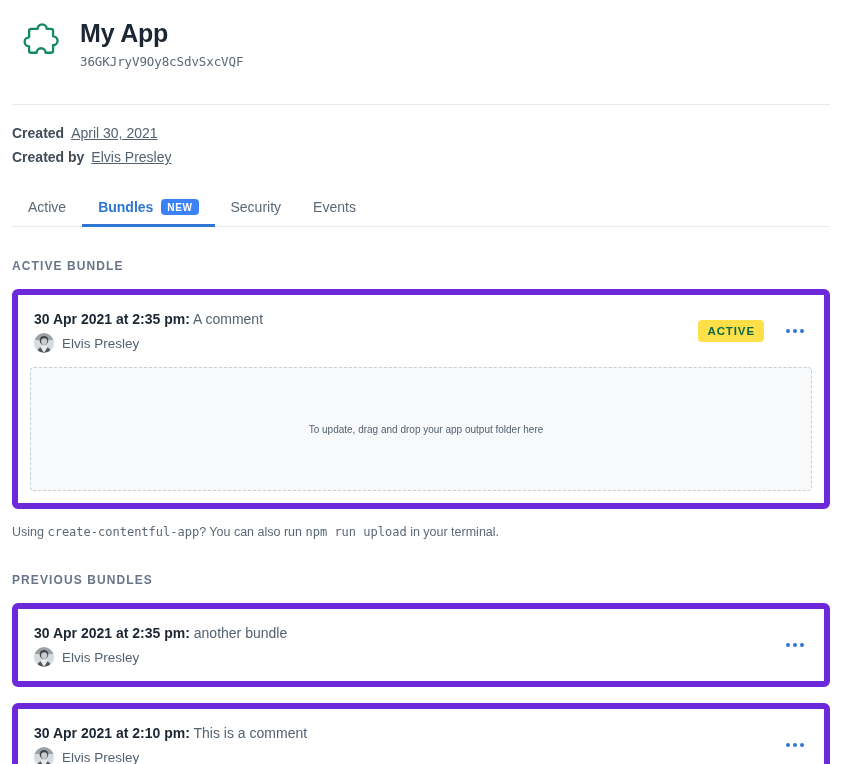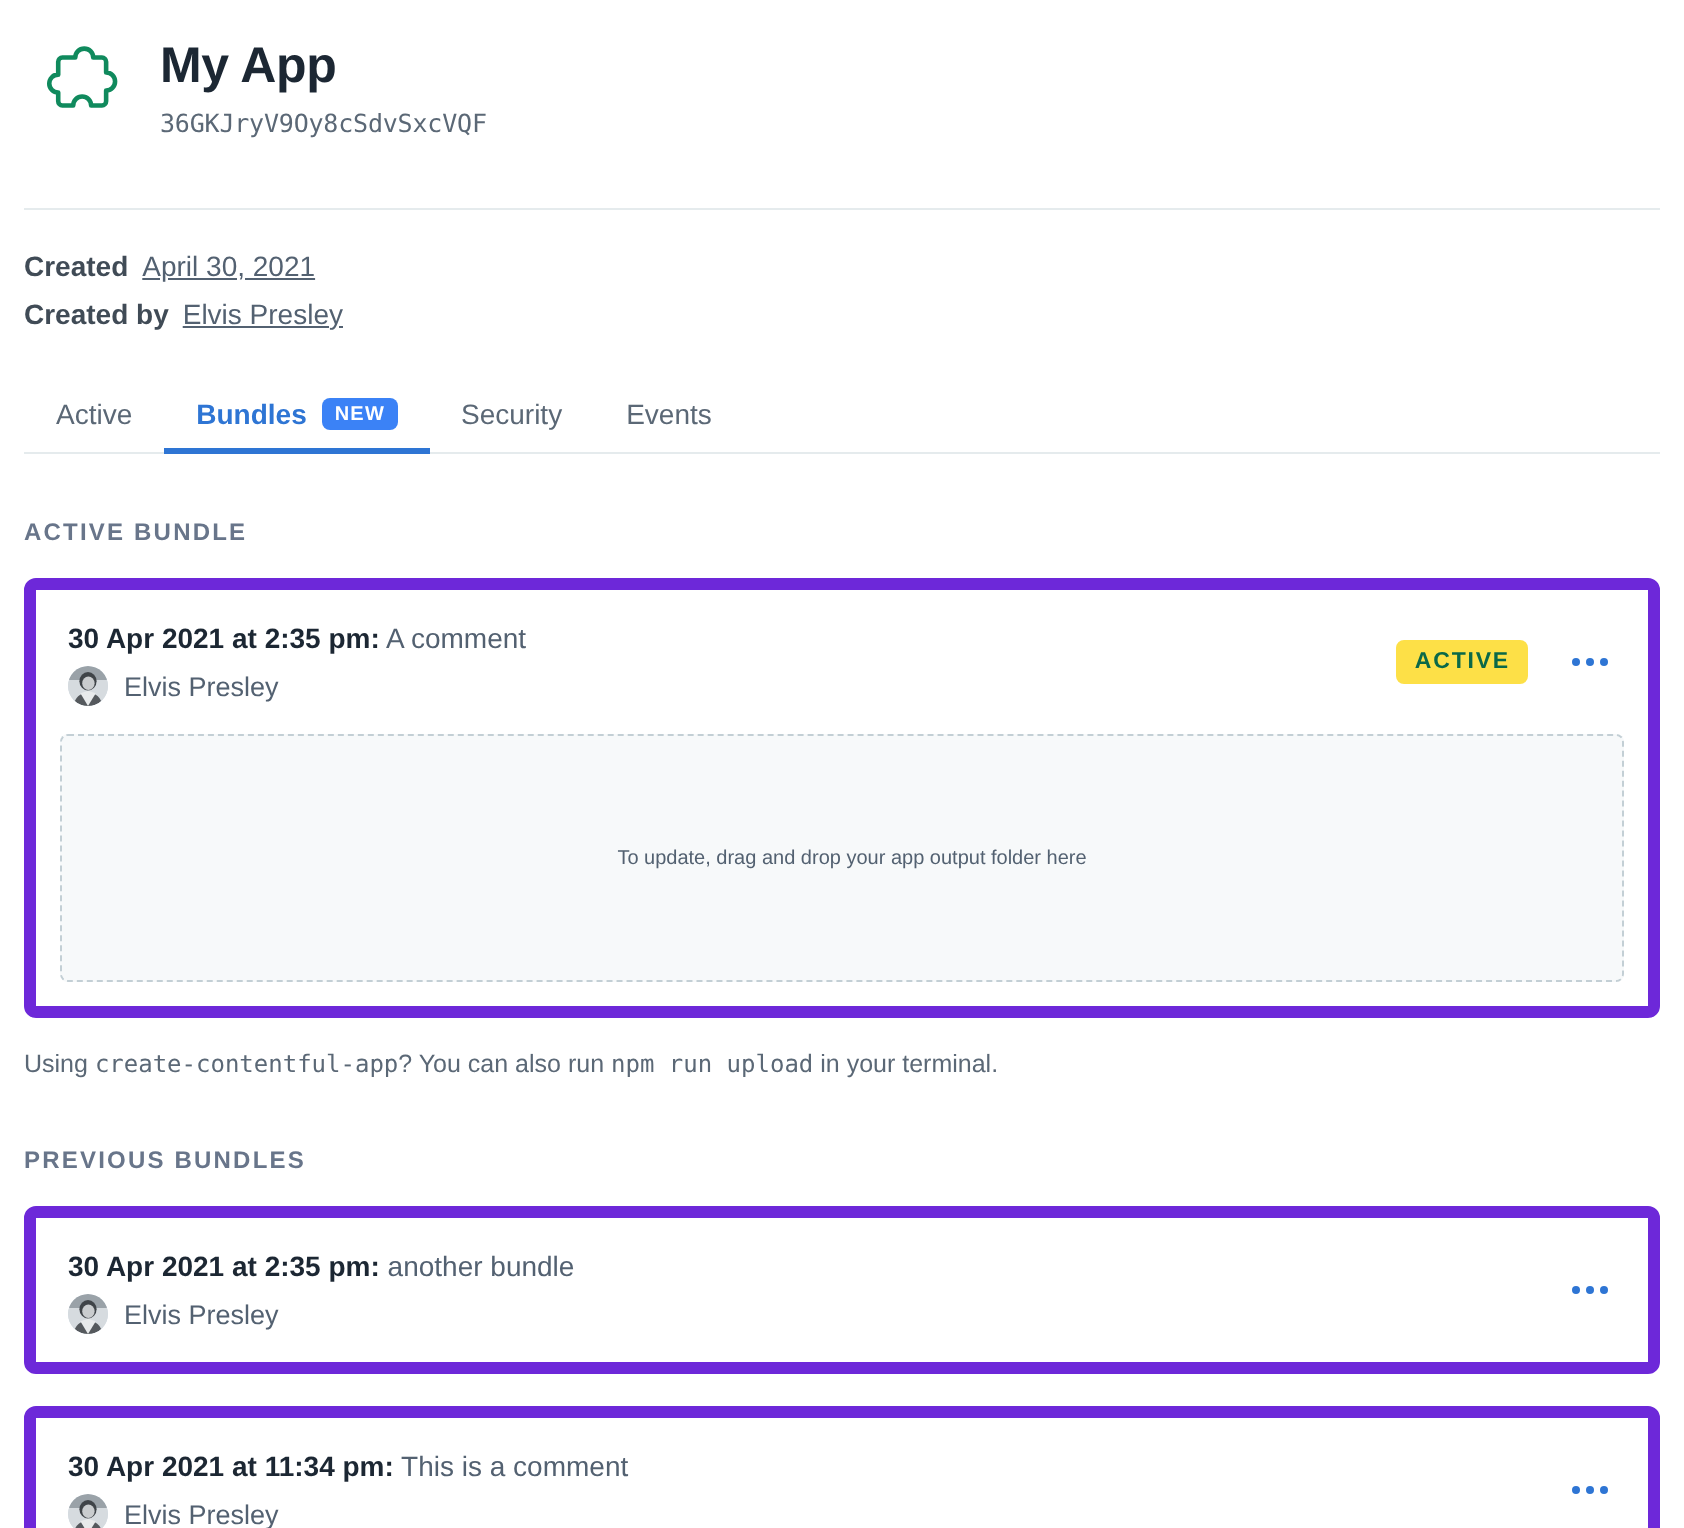--- a/index.html
+++ b/index.html
@@ -344,21 +344,21 @@
             <span></span>
           </span>
         </div>
       </div>
     </div>
 
     <div class="card">
       <div class="bundle-row">
         <div class="bundle-left">
           <div class="bundle-line">
-            <span class="bundle-date">30 Apr 2021 at 11:34 pm:</span>
+            <span class="bundle-date">30 Apr 2021 at 2:10 pm:</span>
             <span class="bundle-comment">This is a comment</span>
           </div>
           <div class="bundle-author">
             <span class="avatar">
               <svg width="20" height="20" viewBox="0 0 20 20" aria-hidden="true">
                 <defs>
                     <clipPath id="avclip3">
                       <circle cx="10" cy="10" r="10"></circle>
                     </clipPath>
                   </defs>

